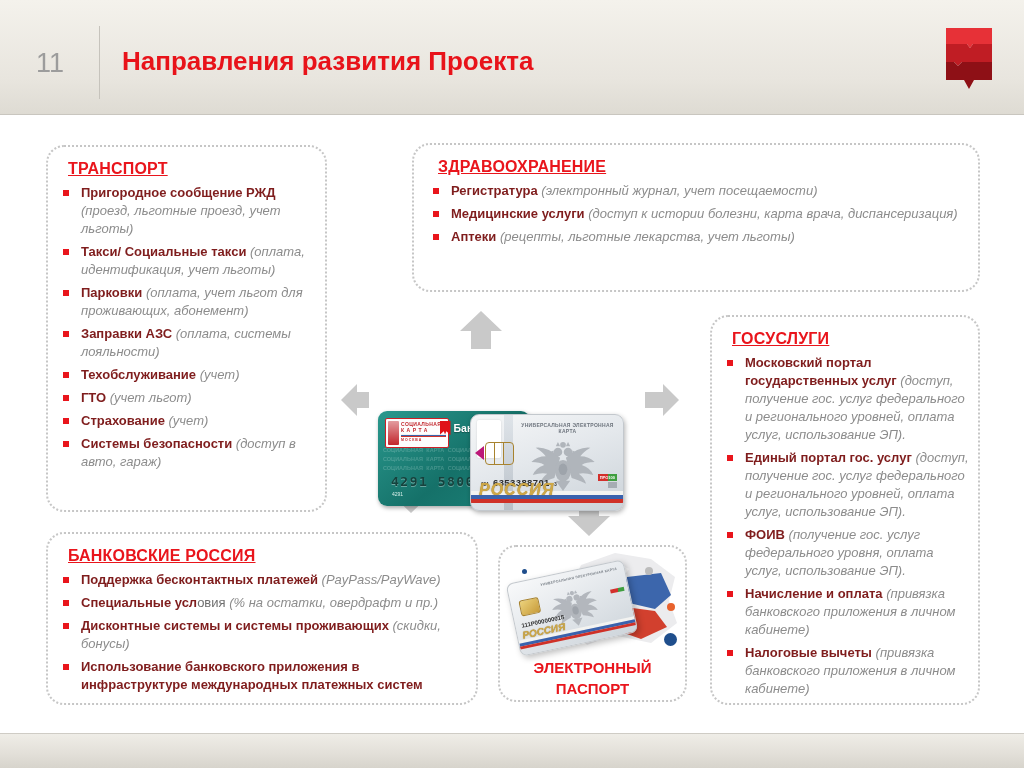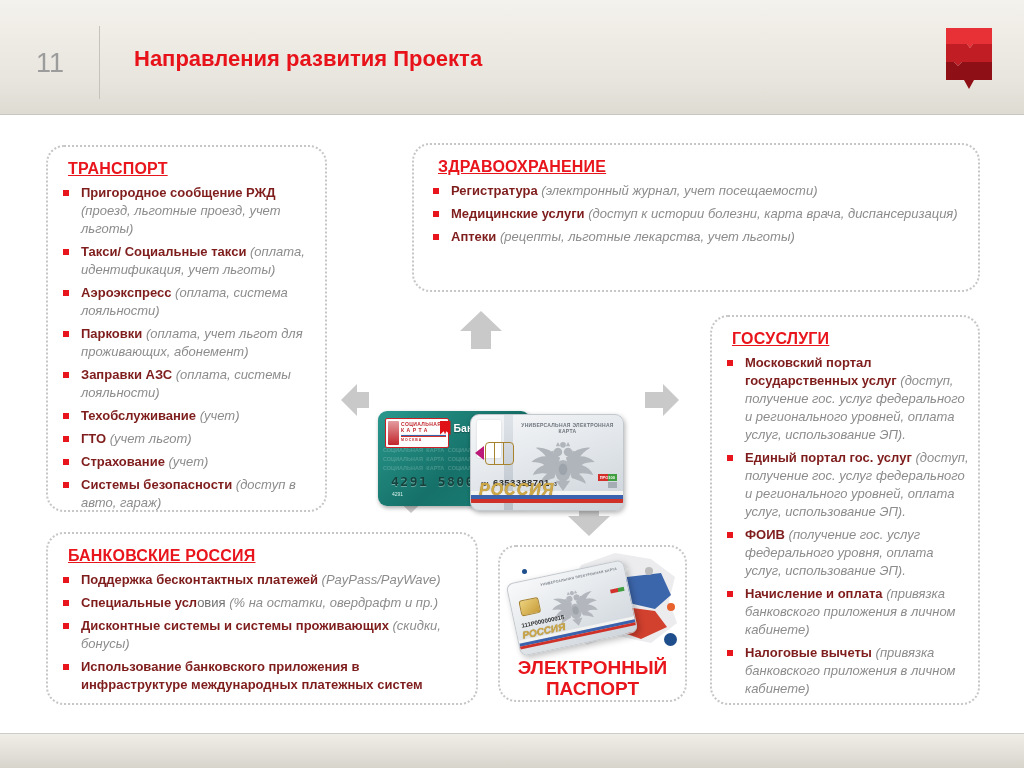--- a/index.html
+++ b/index.html
@@ -8,21 +8,21 @@
   .slide { position:relative; width:1024px; height:768px; overflow:hidden;
            background:linear-gradient(180deg,#f1efe9 0%,#e6e3dc 50%,#d9d6ce 100%); }
 
   
   .band-top { position:absolute; left:0; top:0; width:1024px; height:115px;
               background:linear-gradient(180deg,#f4f2ec 0%,#e8e5de 70%,#dedbd3 100%);
               border-bottom:1px solid #c9c6bf; }
   .slide-number { position:absolute; left:30px; top:48px; width:40px; text-align:center;
                   font-size:27px; color:#9c9c9c; }
   .head-divider { position:absolute; left:99px; top:26px; width:1px; height:73px; background:#c6c3bc; }
-  .slide-title { position:absolute; left:134px; top:46px; font-size:22px; font-weight:bold; color:#e8131a; }
+  .slide-title { position:absolute; left:122px; top:46px; font-size:26px; font-weight:bold; color:#e8131a; }
   .logo { position:absolute; left:946px; top:28px; }
 
   
   .content { position:absolute; left:0; top:115px; width:1024px; height:618px; background:#ffffff; }
   .band-bottom { position:absolute; left:0; top:733px; width:1024px; height:35px;
                  background:linear-gradient(180deg,#efede7 0%,#e2dfd8 60%,#d7d4cc 100%);
                  border-top:1px solid #cfccc5; }
 
   
   .dbox { position:absolute; border:2px dotted #c6c6c6; border-radius:18px; background:#fff; }
@@ -112,21 +112,21 @@
                  color:#7a8088; text-align:center; letter-spacing:.2px; }
   .pass-chip { position:absolute; left:8px; top:18px; width:20px; height:16px; border-radius:3px;
                background:linear-gradient(145deg,#ecd27c,#c79b3a); border:1px solid #a8832f; }
   .pass-num { position:absolute; left:6px; top:40px; font-size:6px; font-weight:bold; color:#333; }
   .pass-country { position:absolute; left:5px; top:47px; font-size:10px; font-weight:bold; font-style:italic;
                   color:#cfa847; text-shadow:0 0 1px #8a6d1f; z-index:3; }
   .pass-flag { position:absolute; left:0; right:0; bottom:6px; height:9px; display:flex; flex-direction:column; }
   .pass-flag div { flex:1; }
   .pass-scheme { position:absolute; right:4px; top:26px; width:14px; height:4px;
                  background:linear-gradient(90deg,#d3302c 0 55%,#3f9e3f 55% 100%); }
-  .pp-label { text-align:center; color:#e9151c; font-weight:bold; font-size:19px; line-height:21px; margin-top:8px; }
+  .pp-label { text-align:center; color:#e9151c; font-weight:bold; font-size:15px; line-height:21px; margin-top:8px; }
 </style>
 </head>
 <body>
 
 <div class="slide">
 
   <div class="band-top">
     <div class="slide-number">11</div>
     <div class="head-divider"></div>
     <h1 class="slide-title">Направления развития Проекта</h1>
@@ -145,21 +145,20 @@
     <polygon fill="#c9c9c9" points="679,400 663,384 663,392 645,392 645,408 663,408 663,416"></polygon>
     <polygon fill="#c9c9c9" points="411,513 390,493 401,493 401,477 421,477 421,493 432,493"></polygon>
     <polygon fill="#c9c9c9" points="589,536 568,516 579,516 579,499 599,499 599,516 610,516"></polygon>
   </svg>
 
   <div class="dbox box-transport">
     <h2 class="dbox-title">ТРАНСПОРТ</h2>
     <ul class="blist">
         <li class="bi"><span class="sq"></span><span class="b">Пригородное сообщение РЖД </span><span class="i">(проезд, льготные проезд, учет льготы)</span></li>
         <li class="bi"><span class="sq"></span><span class="b">Такси/ Социальные такси </span><span class="i">(оплата, идентификация, учет льготы)</span></li>
-        <li class="bi"><span class="sq"></span><span class="b">Аэроэкспресс </span><span class="i">(оплата, система лояльности)</span></li>
         <li class="bi"><span class="sq"></span><span class="b">Парковки </span><span class="i">(оплата, учет льгот для проживающих, абонемент)</span></li>
         <li class="bi"><span class="sq"></span><span class="b">Заправки АЗС </span><span class="i">(оплата, системы лояльности)</span></li>
         <li class="bi"><span class="sq"></span><span class="b">Техобслуживание </span><span class="i">(учет)</span></li>
         <li class="bi"><span class="sq"></span><span class="b">ГТО </span><span class="i">(учет льгот)</span></li>
         <li class="bi"><span class="sq"></span><span class="b">Страхование </span><span class="i">(учет)</span></li>
         <li class="bi"><span class="sq"></span><span class="b">Системы безопасности </span><span class="i">(доступ в авто, гараж)</span></li>
       </ul>
   </div>
 
   <div class="dbox box-health">

